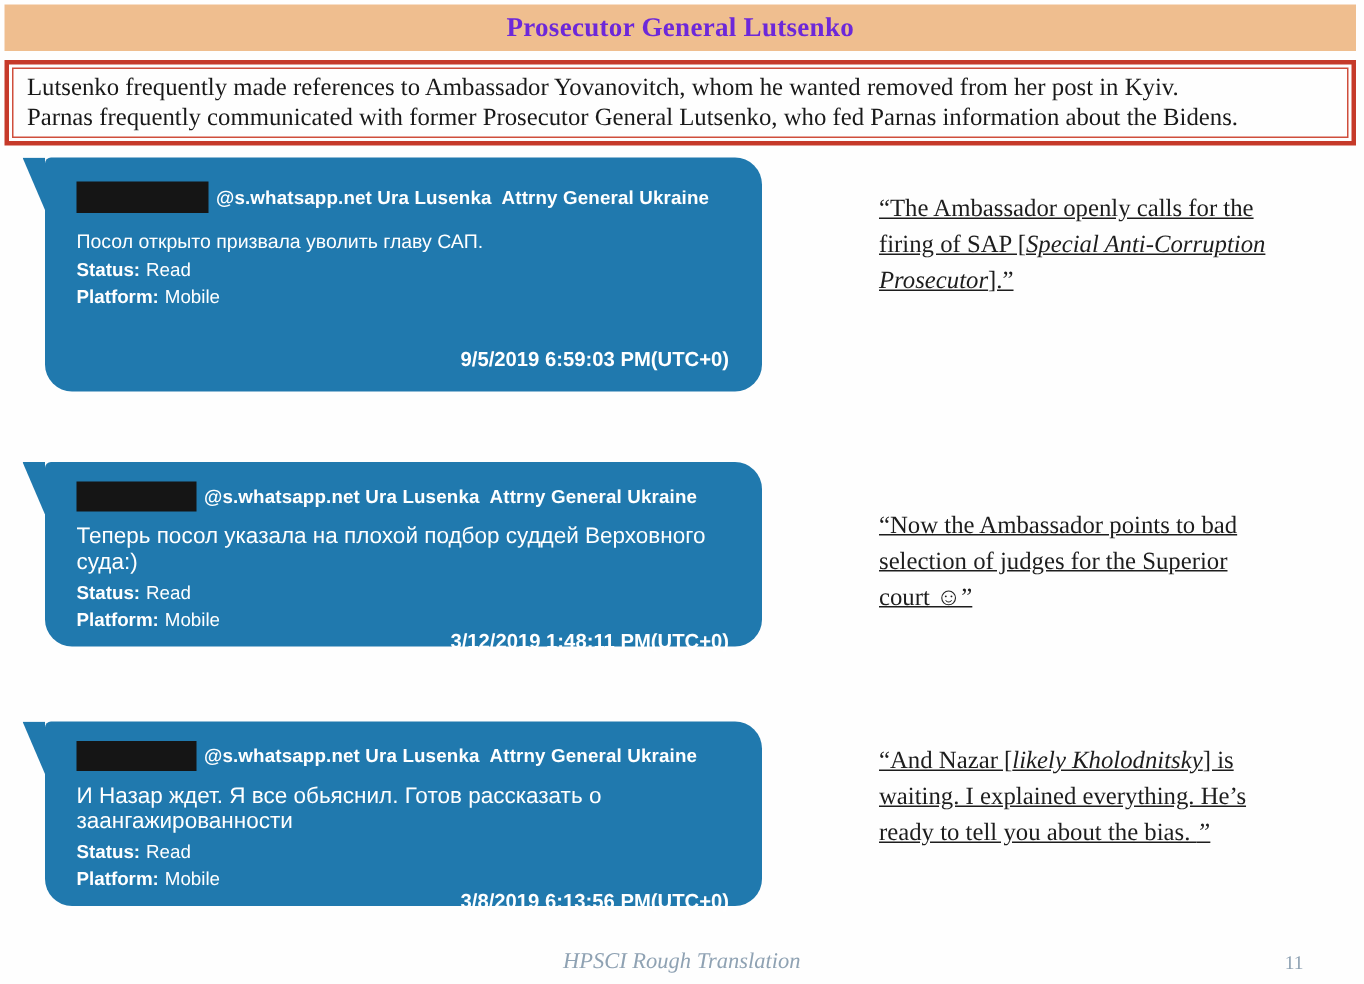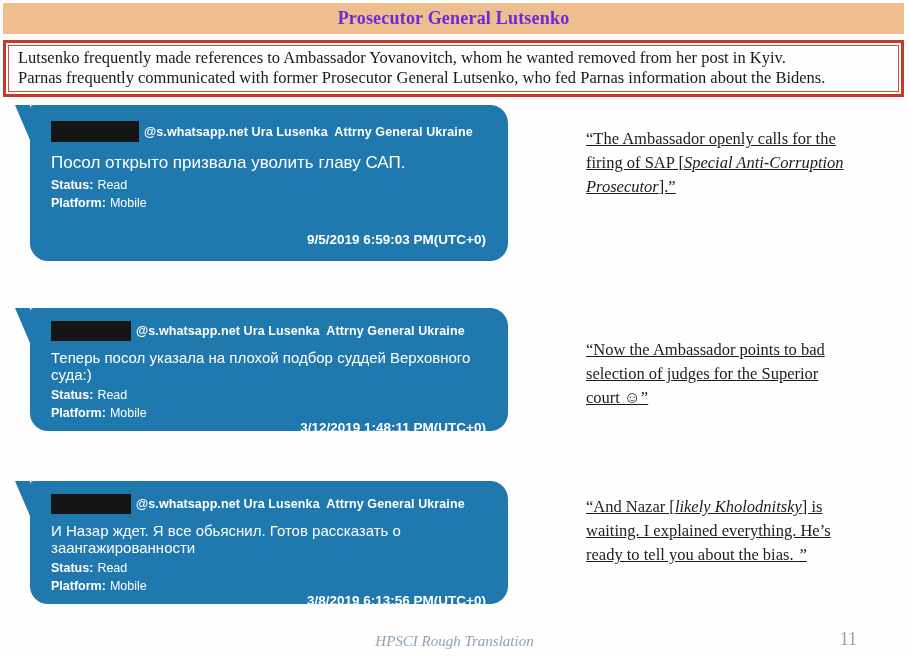--- a/index.html
+++ b/index.html
@@ -30,40 +30,40 @@
   }
   .row1 .bubble,.row2 .bubble{height:123px;padding-top:13px;}
   .tail{
     position:absolute;top:0;left:-15px;width:15px;height:35px;
     clip-path:polygon(0 0,100% 0,100% 100%);
   }
   .bub-header{display:flex;align-items:center;font-size:12.5px;font-weight:bold;letter-spacing:.1px;}
   .hdr-text{white-space:pre;}
   .redaction{width:88px;height:21px;background:#151515;margin-right:5px;flex:none;}
   .row1 .redaction,.row2 .redaction{width:80px;height:20px;}
-  .bub-body{margin-top:11px;font-size:17px;}
+  .bub-body{margin-top:11px;font-size:13px;}
   .row1 .bub-body,.row2 .bub-body{margin-top:8px;font-size:15px;}
   .bub-meta{font-size:12.5px;margin-top:4.5px;}
   .bub-meta b{font-weight:bold;margin-right:4px;}
   .bub-time{margin-top:auto;text-align:right;font-size:13.5px;font-weight:bold;}
   .trans{
     margin-left:78px;width:266px;font-size:16.5px;line-height:24px;color:#1d1d1d;
     font-family:"Liberation Serif","DejaVu Sans",serif;
     text-decoration:underline;
   }
   .row0 .trans{margin-top:22px;}
   .row1 .trans{margin-top:30px;}
   .row2 .trans{margin-top:14px;}
   .trans .it{font-style:italic;}
   .footer{
     position:absolute;left:0;bottom:6px;width:100%;text-align:center;
     font-size:15px;font-style:italic;
   }
   .page-num{
-    position:absolute;right:52px;bottom:6px;font-size:18px;font-style:normal;
+    position:absolute;right:40px;bottom:6px;font-size:13px;font-style:normal;
   }
 </style>
 </head>
 <body>
 
 <div class="banner" style="background: rgb(239, 190, 143);">
   <span>Prosecutor General Lutsenko</span>
 </div>
 
 <div class="intro-box" style="border-color: rgb(198, 58, 42);">

